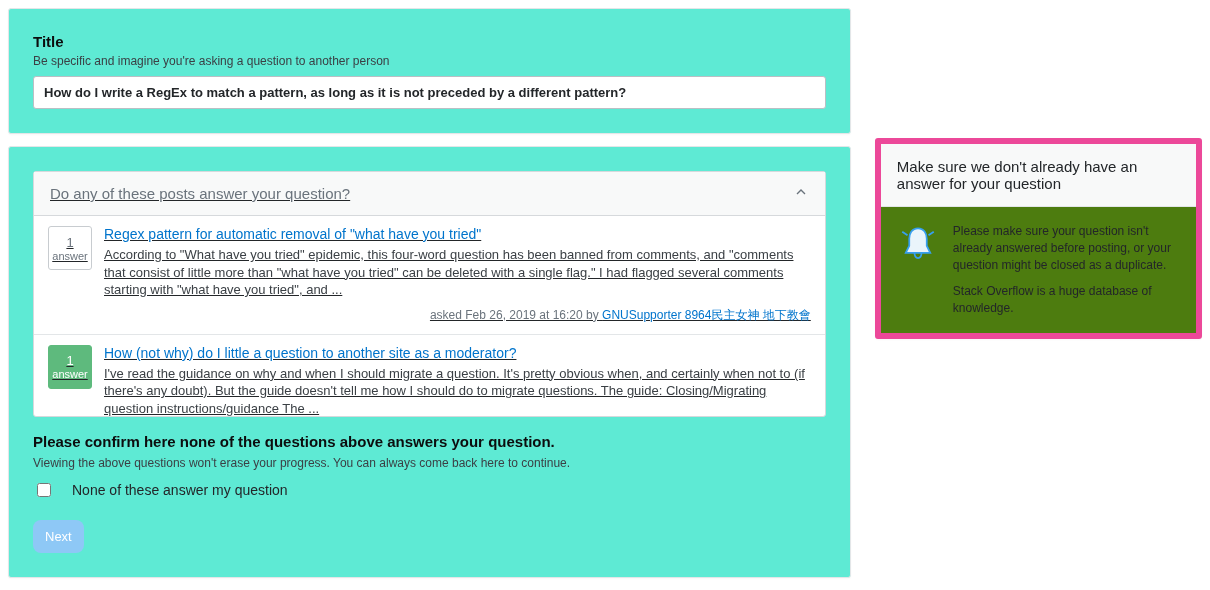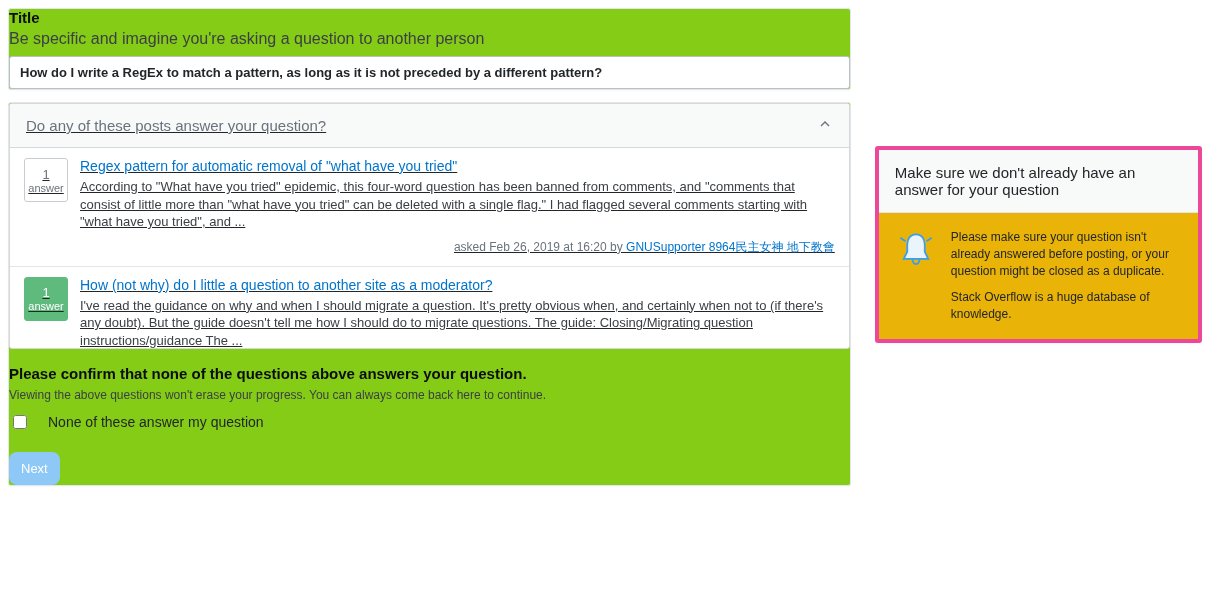--- a/index.html
+++ b/index.html
@@ -19,32 +19,33 @@
     width: 850px;
     display: flex;
     flex-direction: column;
     gap: 12px;
   }
   .side-col {
     width: 330px;
     padding-top: 130px;
   }
   .card {
-    background: #84cc16;
+    background: #5eead4;
     border: 1px solid #e3e6e8;
     border-radius: 3px;
     box-shadow: 0 1px 2px rgba(0,0,0,0.03);
+    padding: 24px;
   }
   .title-label {
     font-size: 15px;
     font-weight: 600;
     color: #0c0d0e;
   }
   .title-hint {
-    font-size: 16px;
+    font-size: 12px;
     color: #3b4045;
     margin-top: 4px;
     margin-bottom: 8px;
   }
   .title-input {
     width: 100%;
     padding: 8px 10px;
     border: 1px solid #babfc4;
     border-radius: 3px;
     font-size: 13px;
@@ -147,25 +148,24 @@
     margin-top: 20px;
     background: #8ec8f6;
     color: #fff;
     border: none;
     padding: 9px 12px;
     border-radius: 8px;
     font-size: 13px;
     cursor: pointer;
   }
   .side-card {
-    border: 4px solid #ec4899;
+    border: 6px solid #ec4899;
     border-radius: 3px;
     box-shadow: 0 1px 2px rgba(0,0,0,0.03);
-    background: #eab308;
-    margin-top: 8px;
+    background: #4d7c0f;
   }
   .side-head {
     padding: 14px 16px;
     font-size: 15px;
     color: #232629;
     border-bottom: 1px solid #e3e6e8;
     background: #f8f9f9;
   }
   .side-body {
     display: flex;
@@ -219,21 +219,21 @@
               </div>
               <div class="post-body">
                 <div class="post-title">How (not why) do I little a question to another site as a moderator?</div>
                 <div class="post-excerpt">I've read the guidance on why and when I should migrate a question. It's pretty obvious when, and certainly when not to (if there's any doubt). But the guide doesn't tell me how I should do to migrate questions. The guide: Closing/Migrating question instructions/guidance The ...</div>
               </div>
             </div>
           </div>
       </div>
 
       <div class="confirm-block">
-        <div class="confirm-heading">Please confirm that none of the questions above answers your question.</div>
+        <div class="confirm-heading">Please confirm here none of the questions above answers your question.</div>
         <div class="confirm-hint">Viewing the above questions won't erase your progress. You can always come back here to continue.</div>
         <label class="checkbox-row">
           <input type="checkbox" style="">
           <span>None of these answer my question</span>
         </label>
         <button class="next-btn">Next</button>
       </div>
     </div>
 
   </div>

